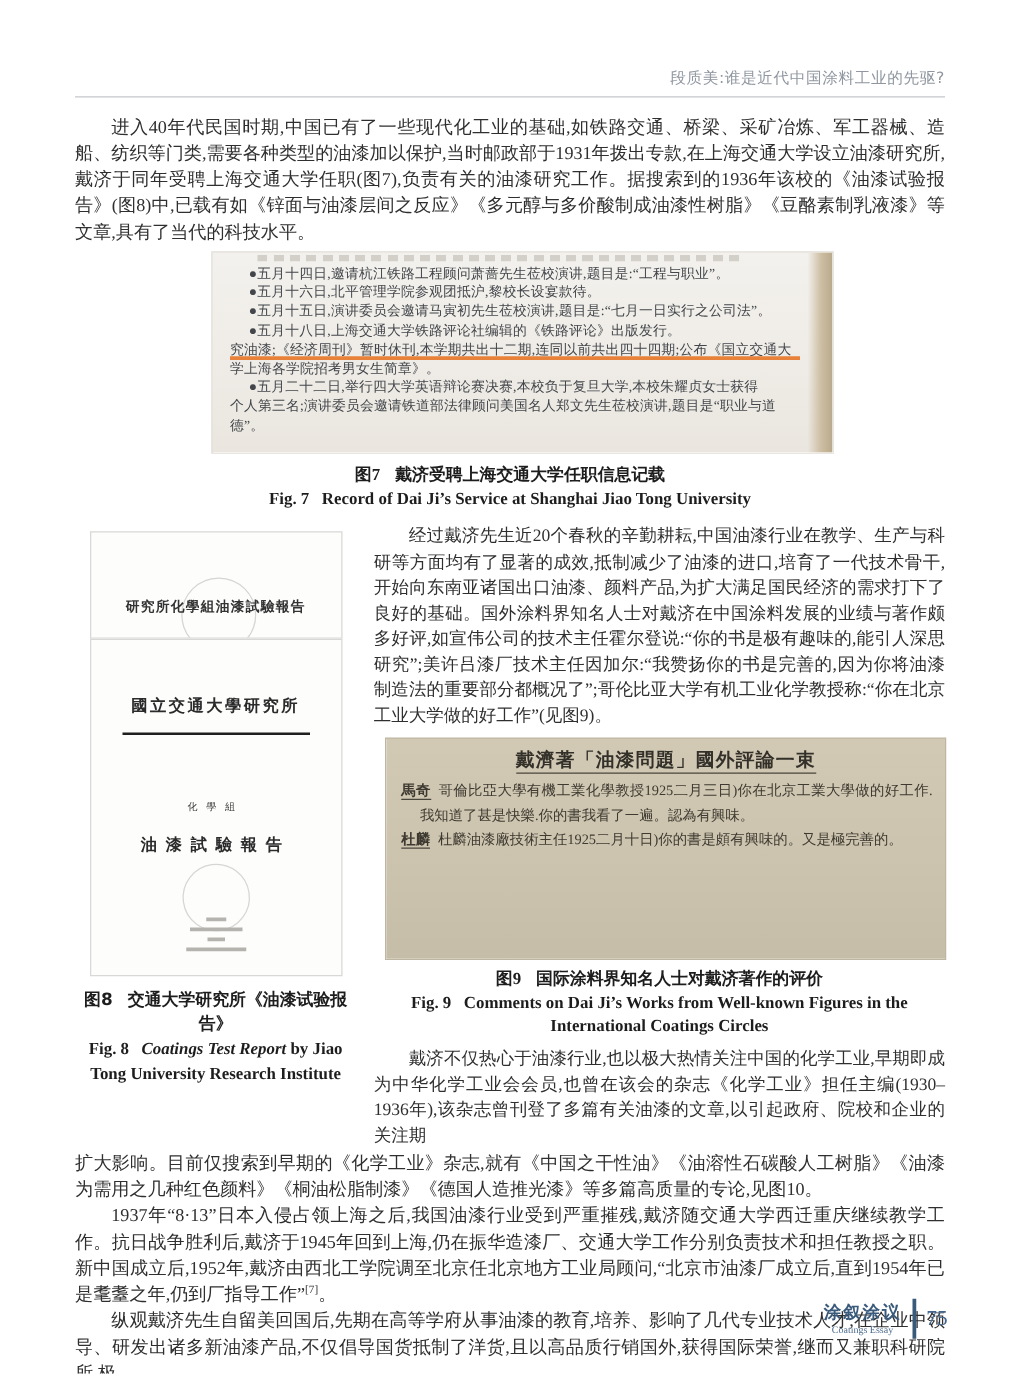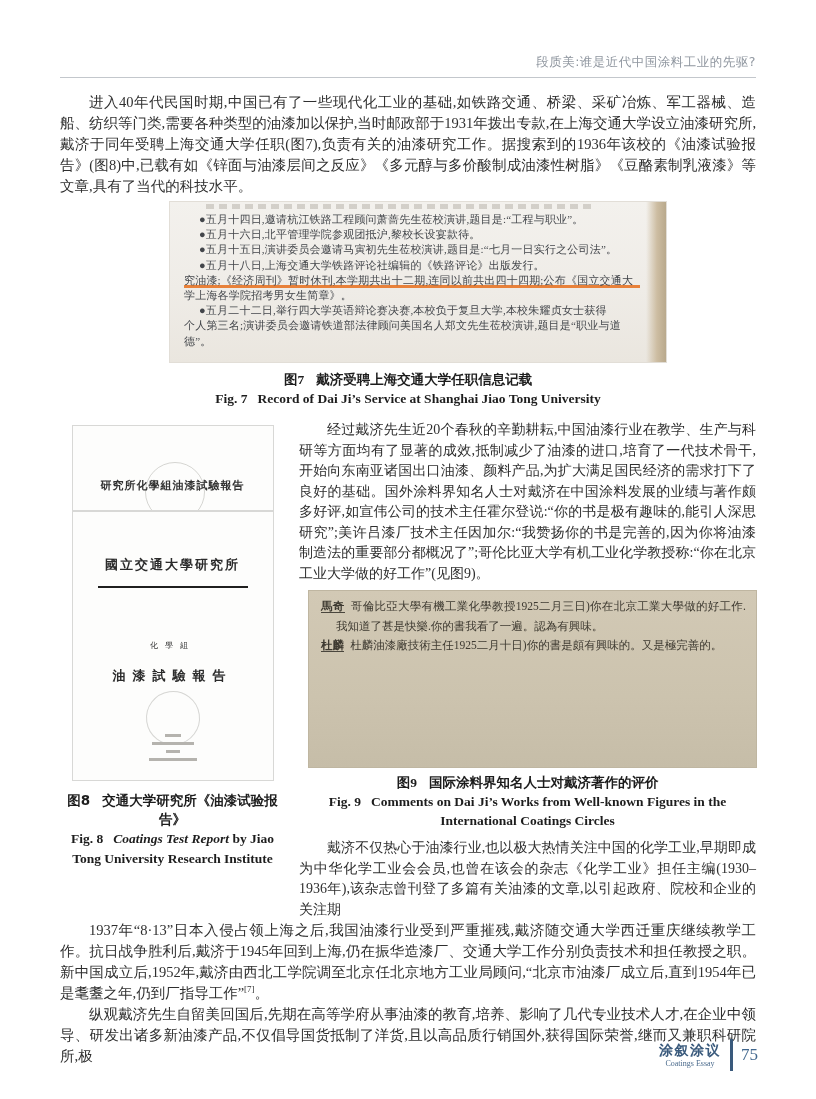--- a/index.html
+++ b/index.html
@@ -268,20 +268,23 @@
           <div class="en">
             <span class="cap-label-en">Fig. 8</span><i>Coatings Test Report</i><span> by Jiao Tong University Research Institute</span>
           </div>
         </div>
       </div>
 
       <div class="col-right">
         <p class="para">经过戴济先生近20个春秋的辛勤耕耘,中国油漆行业在教学、生产与科研等方面均有了显著的成效,抵制减少了油漆的进口,培育了一代技术骨干,开始向东南亚诸国出口油漆、颜料产品,为扩大满足国民经济的需求打下了良好的基础。国外涂料界知名人士对戴济在中国涂料发展的业绩与著作颇多好评,如宣伟公司的技术主任霍尔登说:“你的书是极有趣味的,能引人深思研究”;美许吕漆厂技术主任因加尔:“我赞扬你的书是完善的,因为你将油漆制造法的重要部分都概况了”;哥伦比亚大学有机工业化学教授称:“你在北京工业大学做的好工作”(见图9)。</p>
 
         <div class="fig9-photo">
+          <div class="f9-title">
+            <span>戴濟著「油漆問題」國外評論一束</span>
+          </div>
           <div class="f9-entries">
             <div class="f9-entry">
               <span class="f9-name">馬奇</span><span>哥倫比亞大學有機工業化學教授1925二月三日)你在北京工業大學做的好工作.我知道了甚是快樂.你的書我看了一遍。認為有興味。</span>
             </div>
             <div class="f9-entry">
               <span class="f9-name">杜麟</span><span>杜麟油漆廠技術主任1925二月十日)你的書是頗有興味的。又是極完善的。</span>
             </div>
           </div>
         </div>
 
@@ -291,20 +294,21 @@
           </div>
           <div class="en">
             <span class="cap-label-en">Fig. 9</span><span>Comments on Dai Ji’s Works from Well-known Figures in the International Coatings Circles</span>
           </div>
         </div>
 
         <p class="para" style="margin-top:8px;">戴济不仅热心于油漆行业,也以极大热情关注中国的化学工业,早期即成为中华化学工业会会员,也曾在该会的杂志《化学工业》担任主编(1930–1936年),该杂志曾刊登了多篇有关油漆的文章,以引起政府、院校和企业的关注期</p>
       </div>
     </div>
 
+    <p class="para noindent" style="margin-top:1px;">扩大影响。目前仅搜索到早期的《化学工业》杂志,就有《中国之干性油》《油溶性石碳酸人工树脂》《油漆为需用之几种红色颜料》《桐油松脂制漆》《德国人造推光漆》等多篇高质量的专论,见图10。</p>
     <p class="para"><span>1937年“8·13”日本入侵占领上海之后,我国油漆行业受到严重摧残,戴济随交通大学西迁重庆继续教学工作。抗日战争胜利后,戴济于1945年回到上海,仍在振华造漆厂、交通大学工作分别负责技术和担任教授之职。新中国成立后,1952年,戴济由西北工学院调至北京任北京地方工业局顾问,“北京市油漆厂成立后,直到1954年已是耄耋之年,仍到厂指导工作”</span><sup class="fnote">[7]</sup><span>。</span></p>
     <p class="para">纵观戴济先生自留美回国后,先期在高等学府从事油漆的教育,培养、影响了几代专业技术人才,在企业中领导、研发出诸多新油漆产品,不仅倡导国货抵制了洋货,且以高品质行销国外,获得国际荣誉,继而又兼职科研院所,极</p>
 
   </div>
 
   <div class="footer">
     <div class="names">
       <div class="jzh">涂叙涂议</div>
       <div class="jen">Coatings Essay</div>
     </div>

